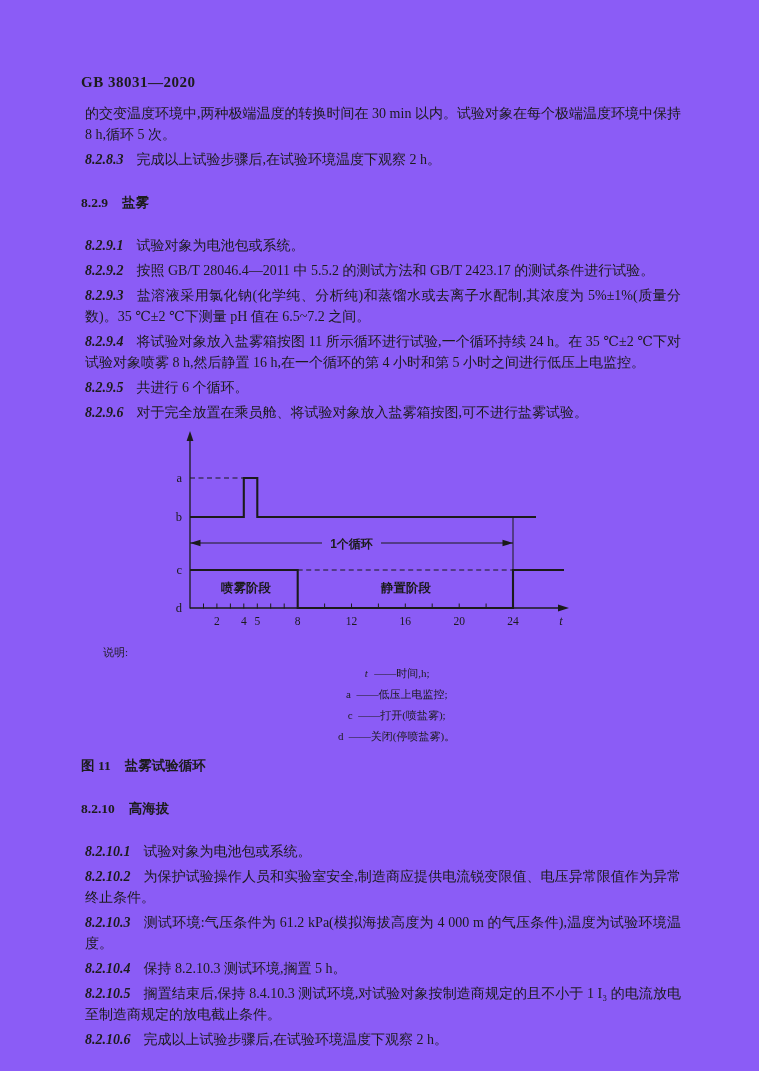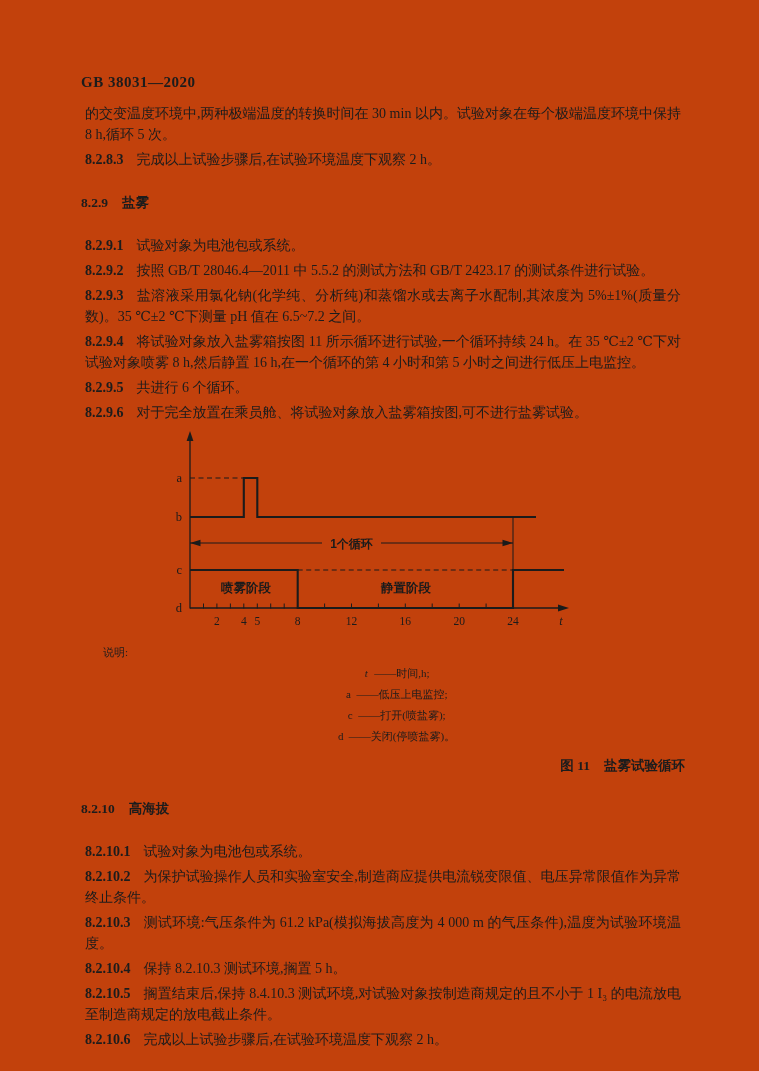--- a/index.html
+++ b/index.html
@@ -1,46 +1,46 @@
 <!DOCTYPE html>
 <html><head>
 <meta charset="utf-8">
 <style>
   html,body{margin:0;padding:0;background:#e8e8e8;}
   .page{
-    width:759px;height:1071px;background:#c2410c;color:#1c1c1c;
+    width:759px;height:1071px;background:#8b5cf6;color:#1c1c1c;
     position:relative;box-sizing:border-box;
     padding:72px 74px 0 81px;
     font-family:"Liberation Serif","DejaVu Serif",serif;
     overflow:hidden;
   }
   .std-header{font-weight:bold;font-size:15px;line-height:20px;margin:0 0 11px 0;letter-spacing:.5px;}
   .para{margin:4px;font-size:14px;line-height:21px;text-align:justify;}
-  .para .num{font-weight:bold;margin-right:13px;white-space:nowrap;}
+  .para .num{font-weight:bold;margin-right:13px;white-space:nowrap;font-style:italic;}
   .heading{margin:22px 0;font-size:13.5px;line-height:21px;font-weight:bold;font-family:"Liberation Sans","DejaVu Sans",sans-serif;}
   .heading .num{margin-right:14px;font-family:"Liberation Serif","DejaVu Serif",serif;}
   .figure{margin:6px 0 0 69px;}
   .figure svg{display:block;}
   .diagram-line{stroke:#1b1b1b;fill:none;}
   .wave{stroke-width:2.1;}
   .axis{stroke-width:1.3;}
   .thin{stroke-width:1;}
   .dashed{stroke-width:1.2;stroke-dasharray:5 3.5;}
   .arrowhead{fill:#1b1b1b;stroke:none;}
   .lvl{font-size:12.5px;font-family:"Liberation Serif","DejaVu Serif",serif;fill:#1b1b1b;}
   .tick-lbl{font-size:11.5px;font-family:"Liberation Serif","DejaVu Serif",serif;fill:#1b1b1b;}
   .phase{font-size:12.5px;font-weight:bold;font-family:"Liberation Sans","DejaVu Sans",sans-serif;fill:#1b1b1b;}
   .cyc{font-size:12px;font-weight:bold;font-family:"Liberation Sans","DejaVu Sans",sans-serif;fill:#1b1b1b;}
   .t-lbl{font-size:12.5px;font-style:italic;font-family:"Liberation Serif","DejaVu Serif",serif;fill:#1b1b1b;}
   .legend{margin:8px 0 0 22px;font-size:11px;line-height:21px;}
   .legend-title{margin:0;}
   .legend-item{margin:0;text-align:center;}
   .legend-symbol{display:inline-block;width:16px;}
   .legend-symbol.sym-italic{font-style:italic;}
-  .caption{text-align:right;font-weight:bold;font-size:13.5px;line-height:21px;margin:8px 0 4px 0;font-family:"Liberation Sans","DejaVu Sans",sans-serif;}
+  .caption{text-align:left;font-weight:bold;font-size:13.5px;line-height:21px;margin:8px 0 4px 0;font-family:"Liberation Sans","DejaVu Sans",sans-serif;}
   .caption .cap-title{margin-left:14px;}
   .caption .cap-label{font-family:"Liberation Serif","DejaVu Serif",serif;}
   .page-number{font-size:13px;line-height:21px;margin:8px 0 0 4px;}
 </style>
 </head>
 <body>
 
 <div class="page">
 
   <div class="std-header">GB 38031—2020</div>

